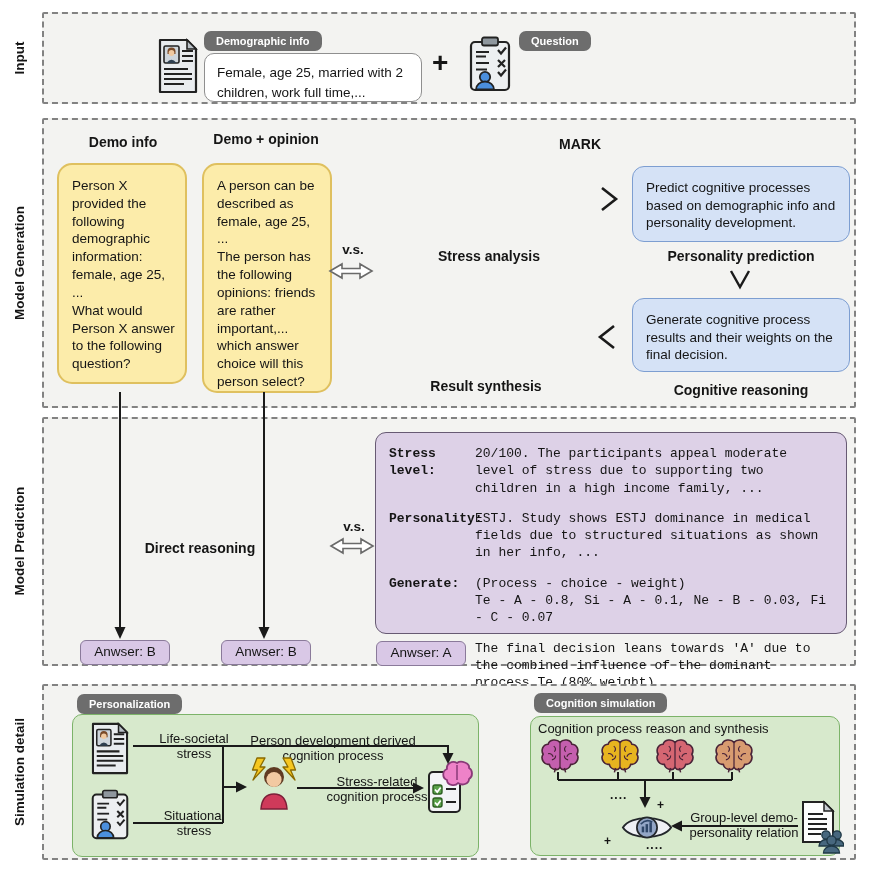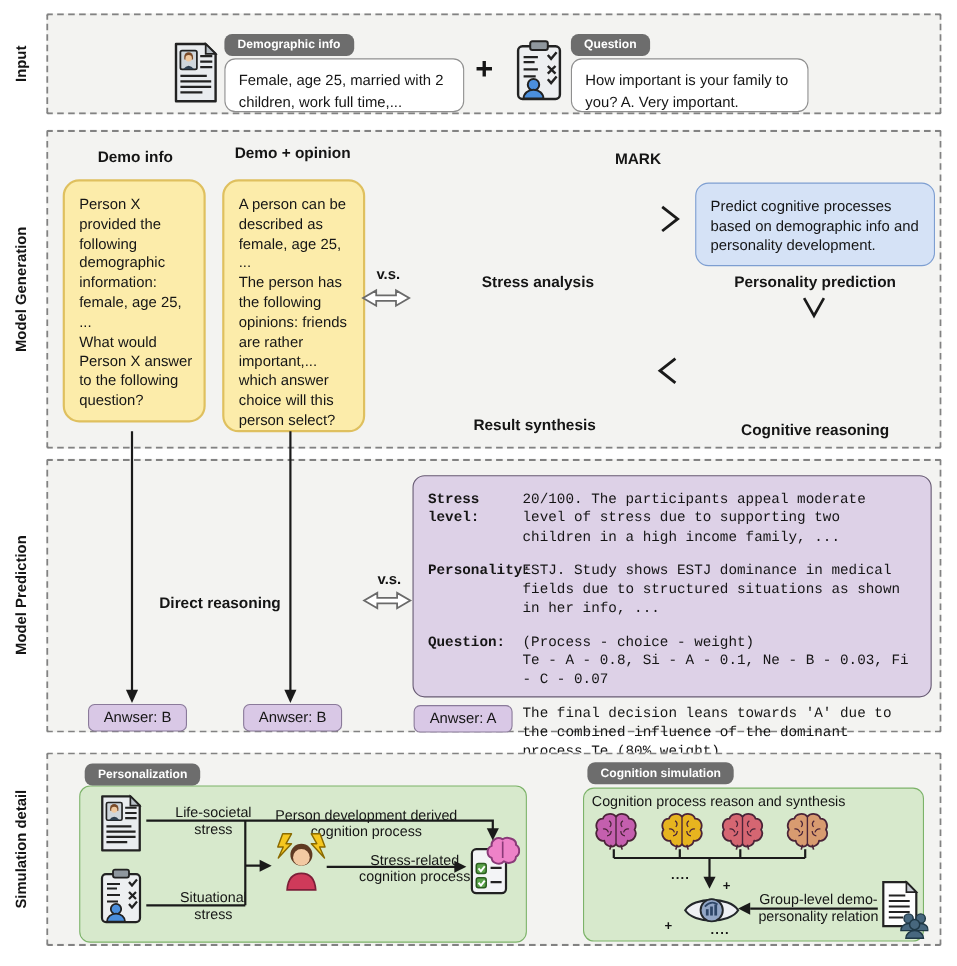--- a/index.html
+++ b/index.html
@@ -68,51 +68,51 @@
       <path d="M8,16 h13 M8,20.5 h10" stroke="#222" stroke-width="2"></path>
       <path d="M30,14 l3,3.5 l5,-6" stroke="#222" stroke-width="2.2" fill="none"></path>
       <path d="M8,27 h13" stroke="#222" stroke-width="2"></path>
       <path d="M30,24 l7,7 M37,24 l-7,7" stroke="#222" stroke-width="2.2"></path>
       <path d="M8,33.5 h11" stroke="#222" stroke-width="2"></path>
       <path d="M30,36 l3,3.5 l5,-6" stroke="#222" stroke-width="2.2" fill="none"></path>
       <circle cx="17" cy="41" r="5.2" fill="#4b8fdd" stroke="#222" stroke-width="1.8"></circle>
       <path d="M8,53.5 a9,8 0 0 1 18,0 z" fill="#4b8fdd" stroke="#222" stroke-width="1.8"></path>
     </svg>
     <div class="tag" style="left:475px;top:17px;">Question</div>
-    <div class="bubble" style="left:475px;top:39px;width:216px;height:49px;">How important is your family to you? A. Very important.</div>
   </div>
 
   <div class="section" style="top:118px;height:290px;">
     <div class="heading" style="left:38px;top:14px;width:82px;">Demo info</div>
     <div class="heading" style="left:158px;top:11px;width:128px;">Demo + opinion</div>
     <div class="ybox" style="left:13px;top:43px;width:130px;height:221px;">Person X provided the following demographic information: female, age 25,
 ...
 What would Person X answer to the following question?</div>
     <div class="ybox" style="left:158px;top:43px;width:130px;height:230px;">A person can be described as female, age 25,
 ...
 The person has the following opinions: friends are rather important,...
 which answer choice will this person select?</div>
     <div class="vs" style="left:285px;top:122px;width:48px;">v.s.</div>
     <div class="heading" style="left:456px;top:16px;width:160px;">MARK</div>
     <div class="blabel" style="left:367px;top:128px;width:156px;">Stress analysis</div>
     <div class="bbox" style="left:588px;top:46px;width:218px;height:76px;">Predict cognitive processes based on demographic info and personality development.</div>
     <div class="blabel" style="left:607px;top:128px;width:180px;">Personality prediction</div>
     <div class="blabel" style="left:364px;top:258px;width:156px;">Result synthesis</div>
+    <div class="bbox" style="left:588px;top:178px;width:218px;height:74px;">Generate cognitive process results and their weights on the final decision.</div>
     <div class="blabel" style="left:607px;top:262px;width:180px;">Cognitive reasoning</div>
   </div>
 
   <div class="section" style="top:417px;height:249px;">
     <div class="heading" style="left:94px;top:121px;width:124px;">Direct reasoning</div>
     <div class="vs" style="left:286px;top:100px;width:48px;">v.s.</div>
     <div class="pbox" style="left:331px;top:13px;width:472px;height:202px;font-family:Liberation Mono, monospace;">
       <span class="lab">Stress level:</span>
       <span class="val">20/100. The participants appeal moderate level of stress due to supporting two children in a high income family, ...</span>
       <span class="lab">Personality:</span>
       <span class="val">ESTJ.  Study shows ESTJ dominance in medical fields due to structured situations as shown in her info, ...</span>
-      <span class="lab">Question:</span>
+      <span class="lab">Generate:</span>
       <span class="val">(Process - choice - weight)
 Te - A - 0.8, Si - A - 0.1, Ne - B - 0.03, Fi - C - 0.07</span>
       <span class="lab">Result:</span>
       <span class="val">The final decision leans towards 'A' due to the combined influence of the dominant process Te (80% weight), ...</span>
     </div>
     <div class="chip" style="left:36px;top:221px;width:90px;">Anwser: B</div>
     <div class="chip" style="left:177px;top:221px;width:90px;">Anwser: B</div>
     <div class="chip" style="left:332px;top:222px;width:90px;">Anwser: A</div>
   </div>
 

